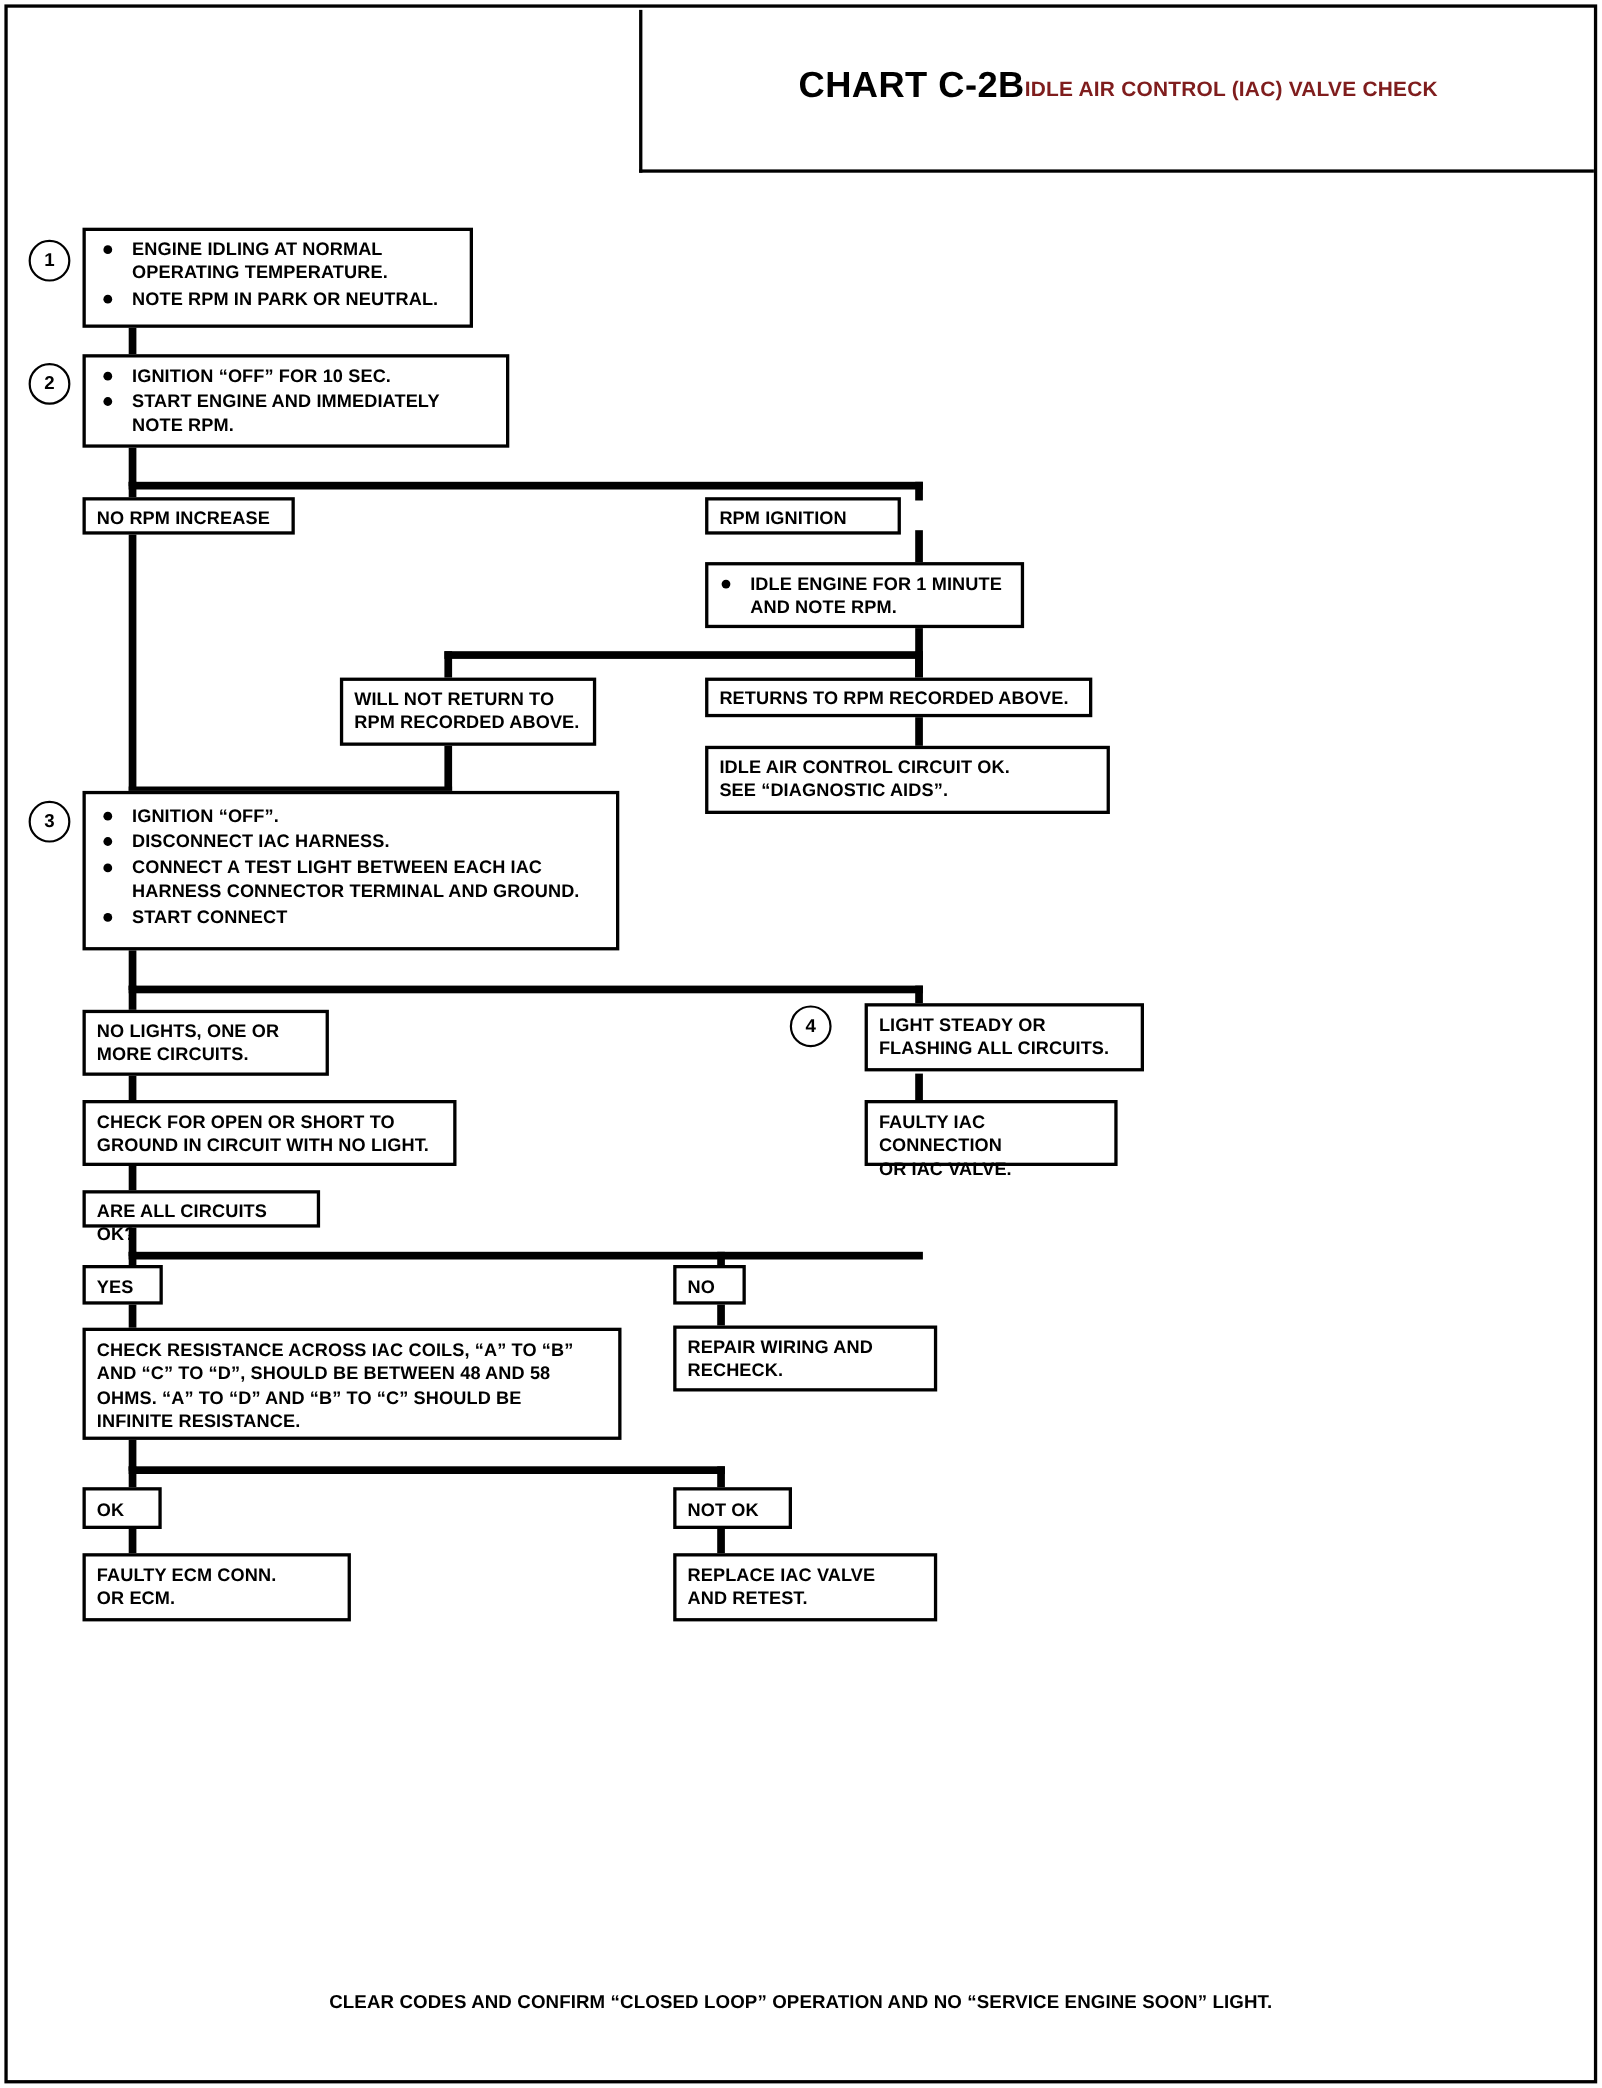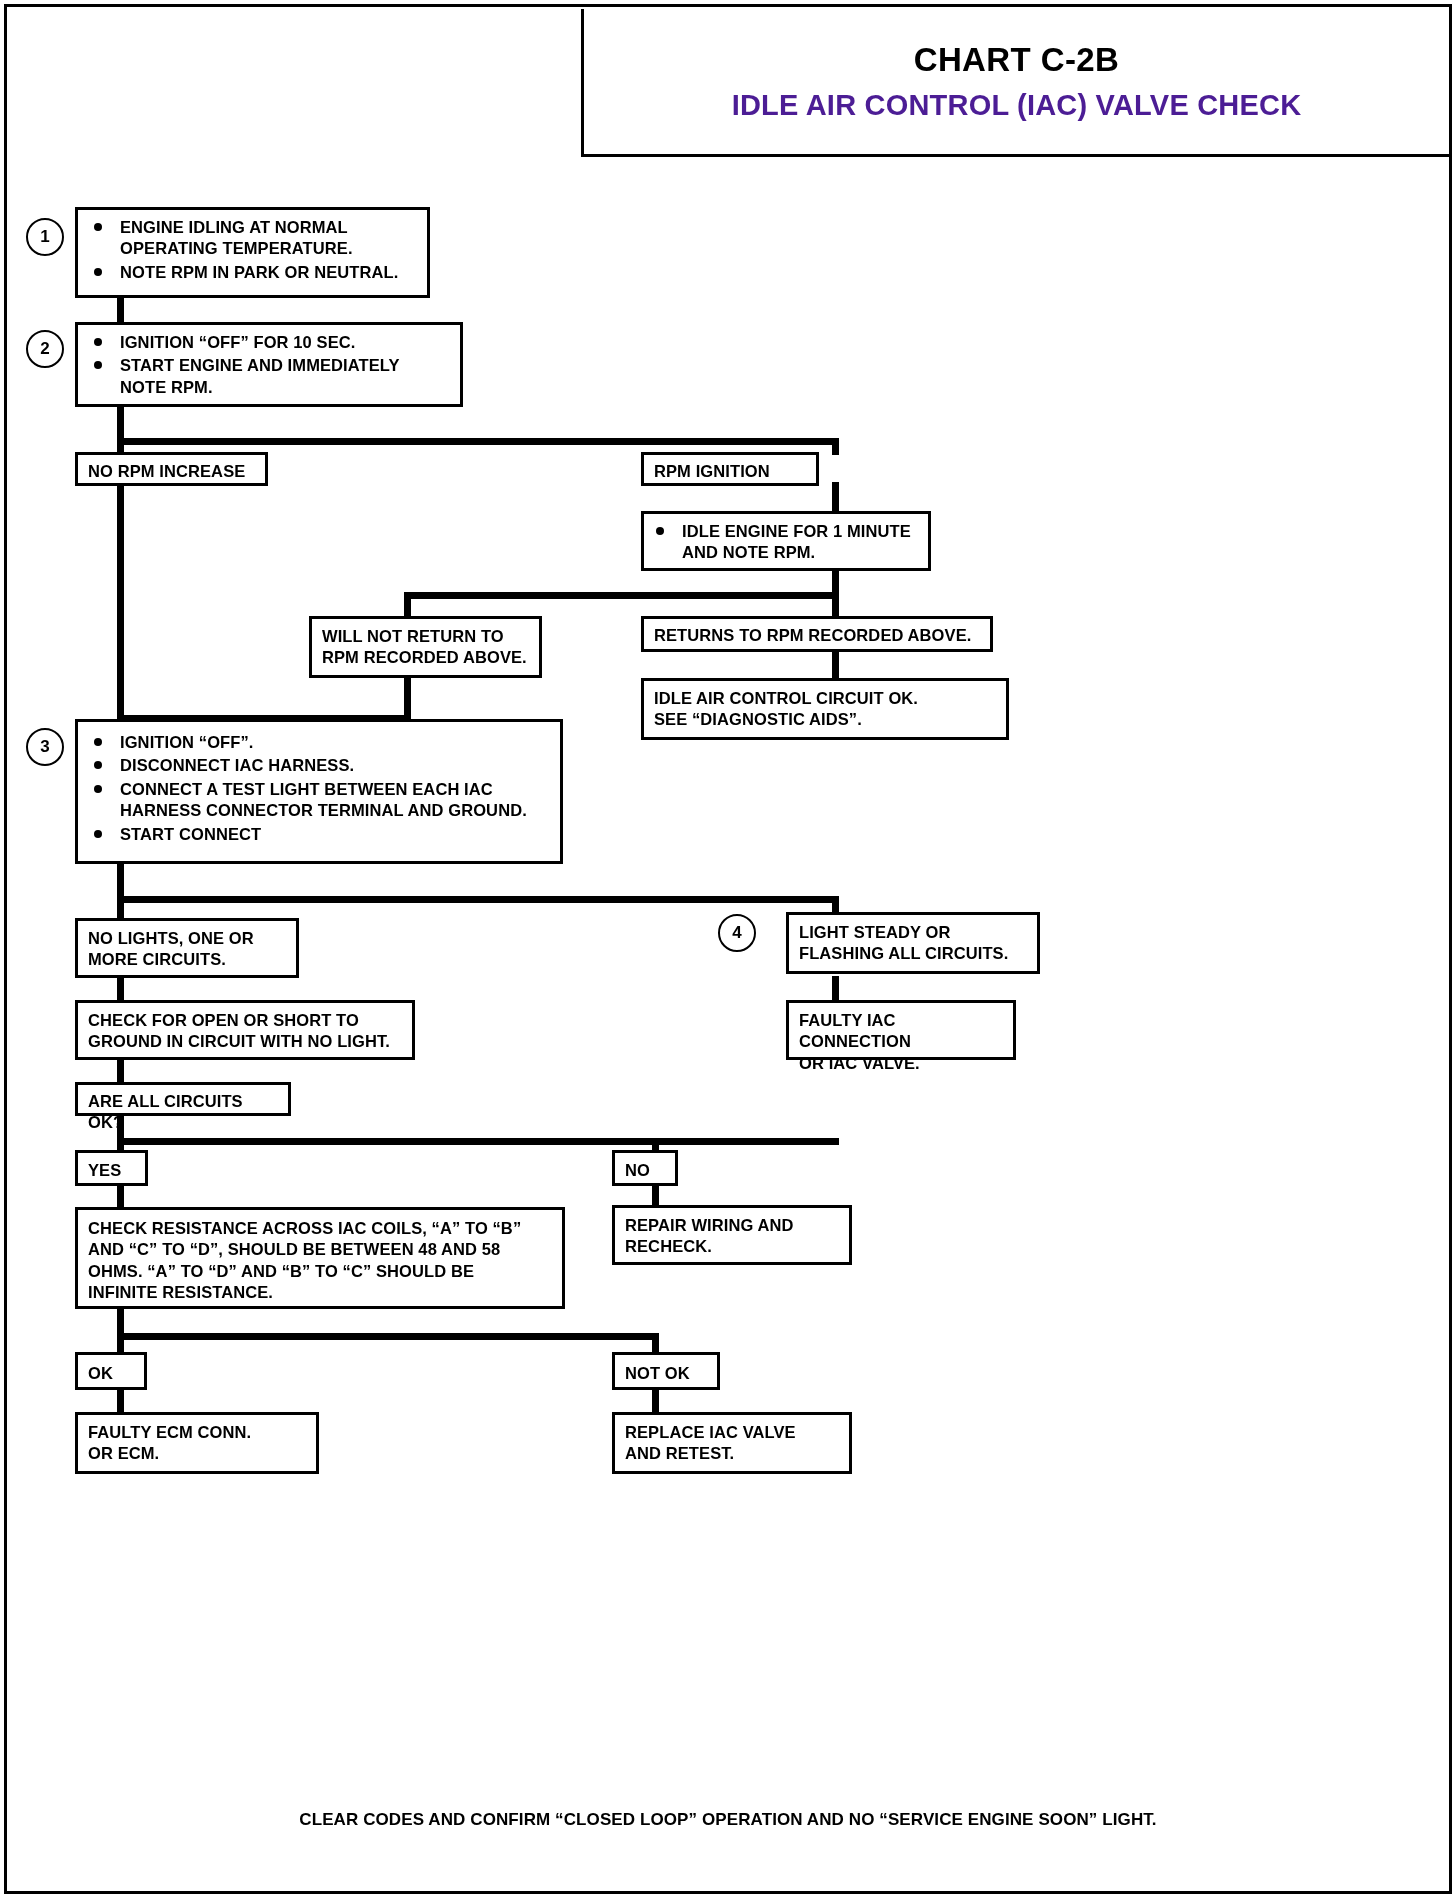--- a/index.html
+++ b/index.html
@@ -4,23 +4,23 @@
 <style>
   html,body{margin:0;padding:0;background:#fff;}
   body{font-family:"Liberation Sans",sans-serif;}
   #page{position:relative;width:1456px;height:1898px;background:#fff;overflow:hidden;}
 
   
   .doc-border{position:absolute;left:4px;top:4px;width:1448px;height:1890px;border:3px solid #000;box-sizing:border-box;}
 
   
   .hdr{position:absolute;left:581px;top:9px;width:868px;height:148px;border-left:3px solid #000;border-bottom:3px solid #000;box-sizing:border-box;
-       display:flex;flex-direction:column;align-items:center;justify-content:center;}
+       display:flex;flex-direction:row;align-items:center;justify-content:center;}
   .hdr .l1{font-size:33px;font-weight:bold;letter-spacing:.4px;color:#000;margin-bottom:10px;}
-  .hdr .l2{font-size:29px;font-weight:bold;letter-spacing:.2px;color:#4c1d95;}
+  .hdr .l2{font-size:19px;font-weight:bold;letter-spacing:.2px;color:#7f1d1d;}
 
   
   .box{position:absolute;border:3px solid #000;background:#fff;box-sizing:border-box;
        font-size:16.5px;font-weight:bold;color:#000;letter-spacing:.1px;line-height:1.30;}
   .box .inner{padding:7px 10px 7px 12px;}
   .box ul{margin:0;padding:0;list-style:none;}
   .box li{position:relative;padding-left:30px;margin:0 0 2px 0;}
   .box li:before{content:"";position:absolute;left:4px;top:6px;width:8px;height:8px;border-radius:50%;background:#000;}
   .txt{white-space:pre-line;}
 

